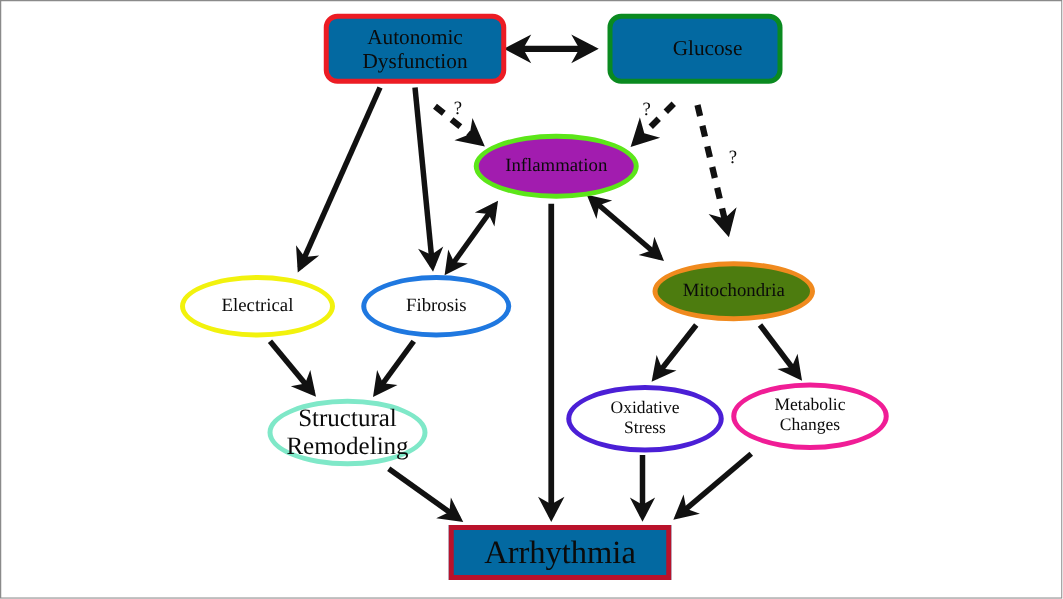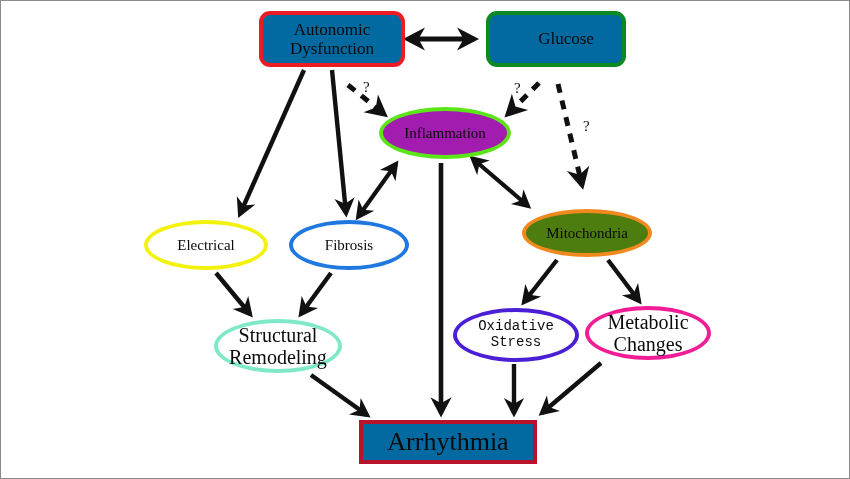--- a/index.html
+++ b/index.html
@@ -95,23 +95,23 @@
   <div id="nodes-group">
       <div class="node node-box" style="left: 258px; top: 10px; width: 146px; height: 56px; font-size: 17px; border-color: rgb(236, 28, 36); border-width: 4px;"><span class="n-label">Autonomic
 Dysfunction</span></div>
       <div class="node node-box" style="left: 485px; top: 10px; width: 140px; height: 56px; font-size: 17px; border-color: rgb(10, 138, 32); border-width: 4px; padding-left: 20px;"><span class="n-label">Glucose</span></div>
       <div class="node node-ellipse" style="left: 378px; top: 106px; width: 132px; height: 52px; font-size: 15px; border-color: rgb(92, 230, 25); border-width: 4px; border-radius: 50%; background: #a21caf;"><span class="n-label">Inflammation</span></div>
       <div class="node node-ellipse" style="left: 143px; top: 219px; width: 124px; height: 50px; font-size: 15px; border-color: rgb(242, 242, 13); border-width: 4px; border-radius: 50%; background: rgb(255, 255, 255);"><span class="n-label">Electrical</span></div>
       <div class="node node-ellipse" style="left: 288px; top: 219px; width: 120px; height: 50px; font-size: 15px; border-color: rgb(31, 120, 224); border-width: 4px; border-radius: 50%; background: rgb(255, 255, 255);"><span class="n-label">Fibrosis</span></div>
       <div class="node node-ellipse" style="left: 521px; top: 208px; width: 130px; height: 48px; font-size: 15px; border-color: rgb(240, 138, 30); border-width: 4px; border-radius: 50%; background: #4d7c0f;"><span class="n-label">Mitochondria</span></div>
       <div class="node node-ellipse" style="left: 213px; top: 318px; width: 128px; height: 54px; font-size: 20px; border-color: rgb(127, 232, 200); border-width: 4px; border-radius: 50%; background: rgb(255, 255, 255);"><span class="n-label">Structural
 Remodeling</span></div>
-      <div class="node node-ellipse" style="left: 452px; top: 307px; width: 126px; height: 54px; font-size: 14px; border-color: rgb(75, 31, 214); border-width: 4px; border-radius: 50%; background: rgb(255, 255, 255); font-family: Liberation Mono, monospace;"><span class="n-label">Oxidative
+      <div class="node node-ellipse" style="left: 452px; top: 307px; width: 126px; height: 54px; font-size: 14px; border-color: rgb(75, 31, 214); border-width: 4px; border-radius: 50%; background: rgb(255, 255, 255);"><span class="n-label">Oxidative
 Stress</span></div>
-      <div class="node node-ellipse" style="left: 584px; top: 305px; width: 126px; height: 54px; font-size: 20px; border-color: rgb(240, 29, 150); border-width: 4px; border-radius: 50%; background: rgb(255, 255, 255); justify-content: center;"><span class="n-label">Metabolic
+      <div class="node node-ellipse" style="left: 584px; top: 305px; width: 126px; height: 54px; font-size: 14px; border-color: rgb(240, 29, 150); border-width: 4px; border-radius: 50%; background: rgb(255, 255, 255); justify-content: center;"><span class="n-label">Metabolic
 Changes</span></div>
       <div class="node node-box" style="left: 358px; top: 419px; width: 178px; height: 44px; font-size: 26px; border-color: rgb(185, 18, 43); border-width: 4px; border-radius: 0px;"><span class="n-label">Arrhythmia</span></div>
     </div>
   <div id="qmarks-group">
       <span class="qmark" style="left: 362px; top: 78px;">?</span>
       <span class="qmark" style="left: 513px; top: 79px;">?</span>
       <span class="qmark" style="left: 582px; top: 117px;">?</span>
     </div>
 
 </div>

